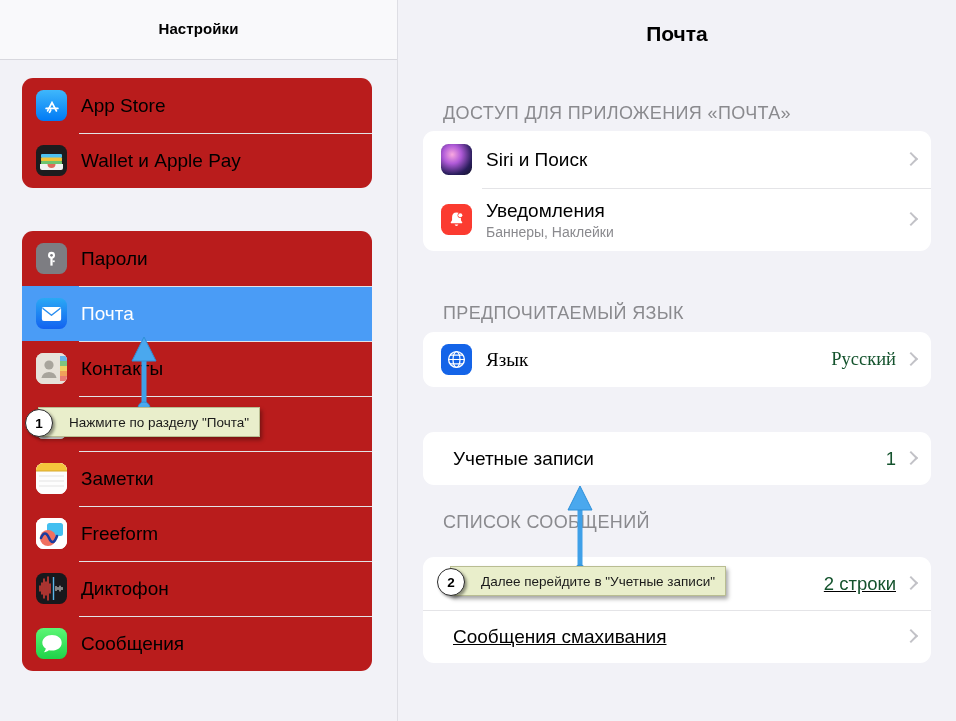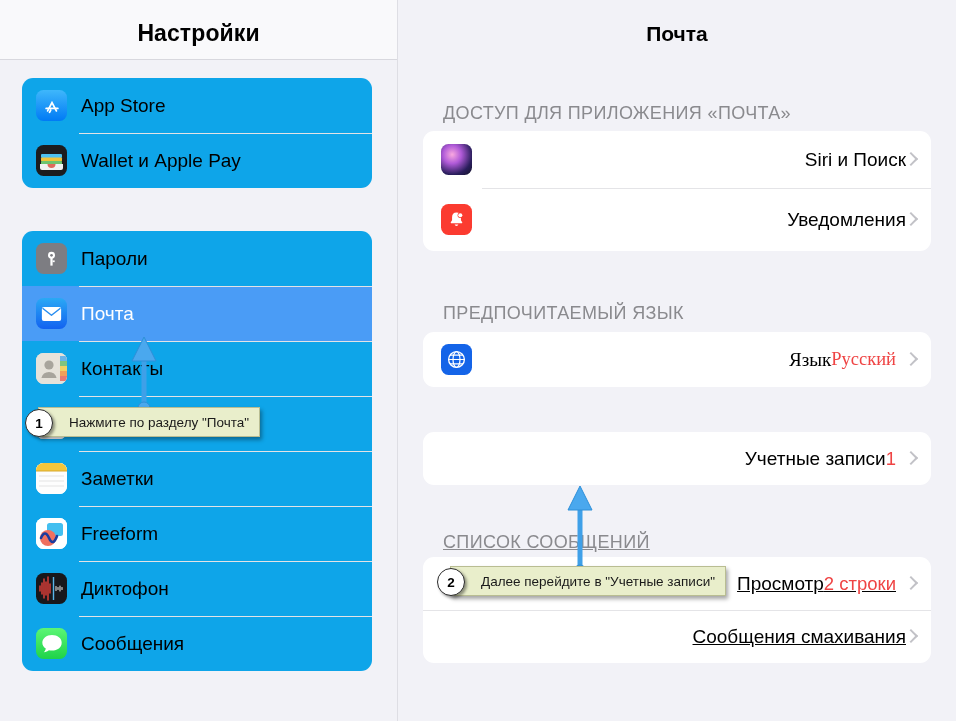--- a/index.html
+++ b/index.html
@@ -20,26 +20,26 @@
   }
   .sidebar-header {
     position: absolute; left: 0; top: 0;
     width: 397px; height: 60px;
     background: #f9f9fb;
     border-bottom: 1px solid #d8d8de;
   }
   .sidebar-title {
     position: absolute; left: 0; right: 0; top: 20px;
     text-align: center;
-    font-size: 23px; font-weight: bold; color: #000;
+    font-size: 15px; font-weight: bold; color: #000;
     letter-spacing: 0.1px;
   }
   .sb-group {
     position: absolute; left: 22px; width: 350px;
-    background: #0ea5e9;
+    background: #b91c1c;
     border-radius: 11px;
     overflow: hidden;
   }
   .sb-row {
     position: relative;
     height: 55px;
     display: flex; align-items: center;
     padding-left: 14px;
   }
   .sb-row + .sb-row::before {
@@ -97,33 +97,32 @@
   .d-group {
     position: absolute; left: 25px; width: 508px;
     background: #ffffff;
     border-radius: 11px;
     overflow: hidden;
   }
   .d-row {
     position: relative;
     display: flex; align-items: center;
     padding: 0 16px 0 18px;
-    text-align: right;
   }
   .d-row + .d-row::before {
     content: ""; position: absolute; top: 0; right: 0; height: 1px;
     background: #e4e4e7;
   }
   .d-row.has-icon + .d-row::before { left: 59px; }
   .d-row.no-icon + .d-row::before { left: 0px; }
-  .d-text { flex: 1; min-width: 0; margin-left: 5px; }
+  .d-text { flex: 1; min-width: 0; margin-left: 12px; }
   .d-row.has-icon .d-text { margin-left: 14px; }
   .d-label { font-size: 19px; color: #000; white-space: nowrap; }
   .d-sub { font-size: 14px; color: #8a8a8e; margin-top: 2px; white-space: nowrap; }
-  .d-value { font-size: 18.5px; color: #ef4444; margin-right: 10px; white-space: nowrap; }
+  .d-value { font-size: 18.5px; color: #14532d; margin-right: 10px; white-space: nowrap; }
   .chev {
     width: 9px; height: 15px; flex: 0 0 9px;
     position: relative;
   }
   .chev::before {
     content: ""; position: absolute; left: 0; top: 2px;
     width: 8px; height: 8px;
     border-right: 2px solid #c2c2c7;
     border-top: 2px solid #c2c2c7;
     transform: rotate(45deg);
@@ -345,20 +344,21 @@
           <svg width="19" height="19" viewBox="0 0 24 24" aria-hidden="true">
             <path d="M12 3.2 c-3.7 0 -5.6 2.5 -5.6 6 v3.6 l-1.6 2.6 c-0.3 0.6 0.1 1.3 0.8 1.3
                      h12.8 c0.7 0 1.1 -0.7 0.8 -1.3 l-1.6 -2.6 V9.2 c0 -3.5 -1.9 -6 -5.6 -6 z" fill="#fff"></path>
             <path d="M9.6 18.3 a2.5 2.5 0 0 0 4.8 0 z" fill="#fff"></path>
             <circle cx="16.8" cy="6.6" r="3.4" fill="#fb3b30"></circle>
             <circle cx="16.8" cy="6.6" r="2.6" fill="#fff"></circle>
           </svg>
         </div>
         <div class="d-text">
           <div class="d-label">Уведомления</div>
+          <div class="d-sub">Баннеры, Наклейки</div>
         </div>
         <div class="chev"></div>
       </div>
     </div>
 
     <div class="sec-header" style="top:303px;">ПРЕДПОЧИТАЕМЫЙ ЯЗЫК</div>
 
     <div class="d-group" style="top:332px;">
       <div class="d-row has-icon" style="height:55px;font-family:Liberation Serif, serif;">
         <div class="ico ico-lang">
@@ -381,21 +381,21 @@
     <div class="d-group" style="top:432px;">
       <div class="d-row no-icon" style="height:53px;">
         <div class="d-text">
           <div class="d-label">Учетные записи</div>
         </div>
         <div class="d-value">1</div>
         <div class="chev"></div>
       </div>
     </div>
 
-    <div class="sec-header" style="top:532px;text-decoration:underline;">СПИСОК СООБЩЕНИЙ</div>
+    <div class="sec-header" style="top:512px;">СПИСОК СООБЩЕНИЙ</div>
 
     <div class="d-group" style="top:557px;text-decoration:underline;">
       <div class="d-row no-icon" style="height:53px;">
         <div class="d-text">
           <div class="d-label">Просмотр</div>
         </div>
         <div class="d-value">2 строки</div>
         <div class="chev"></div>
       </div>
 

